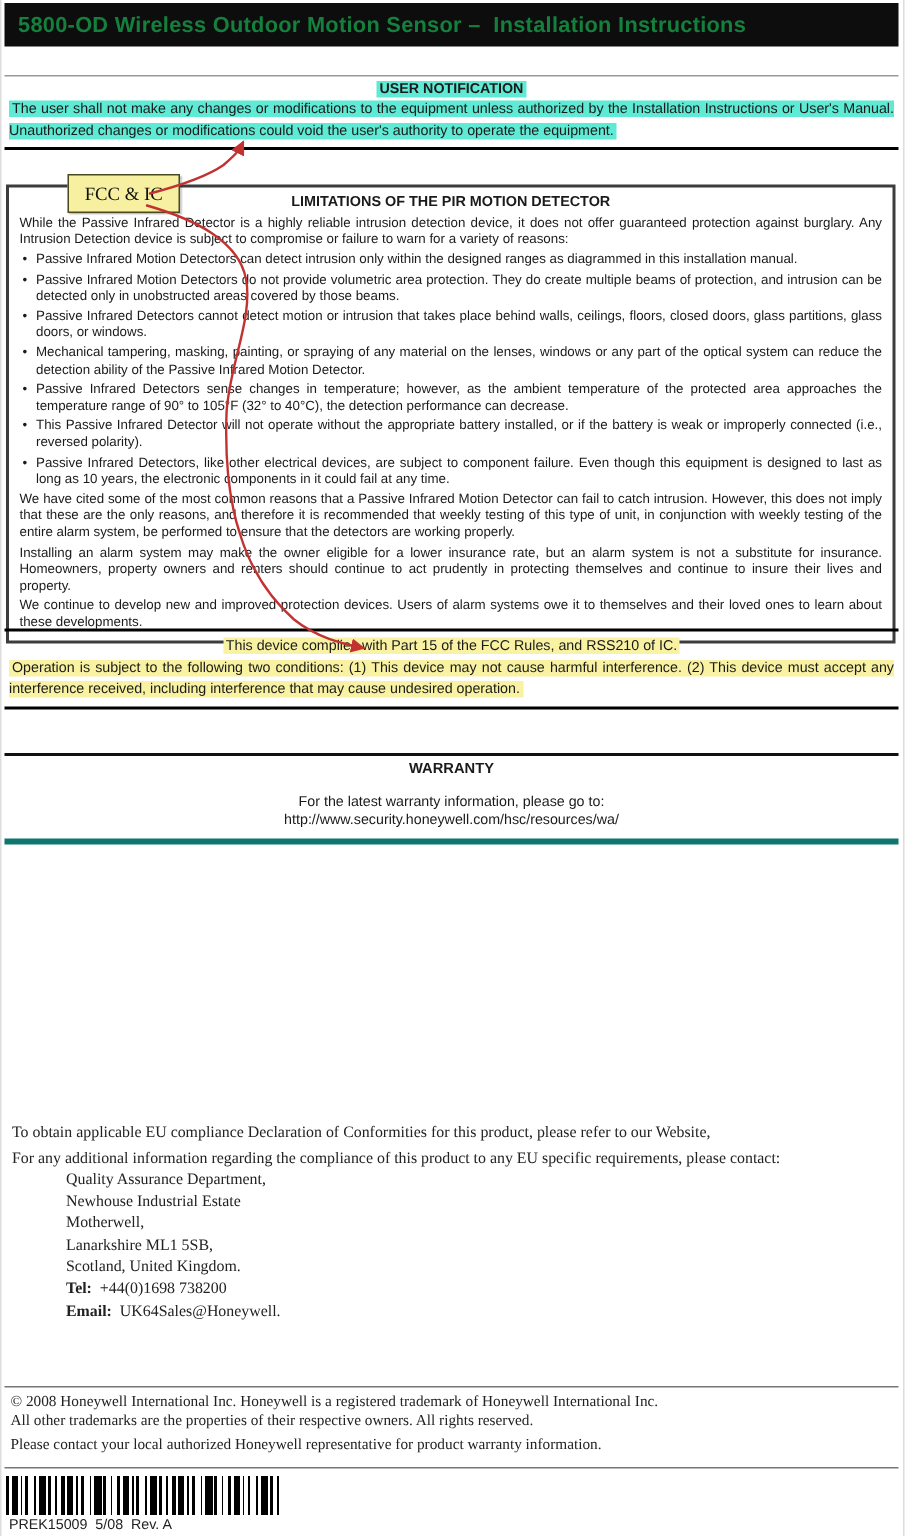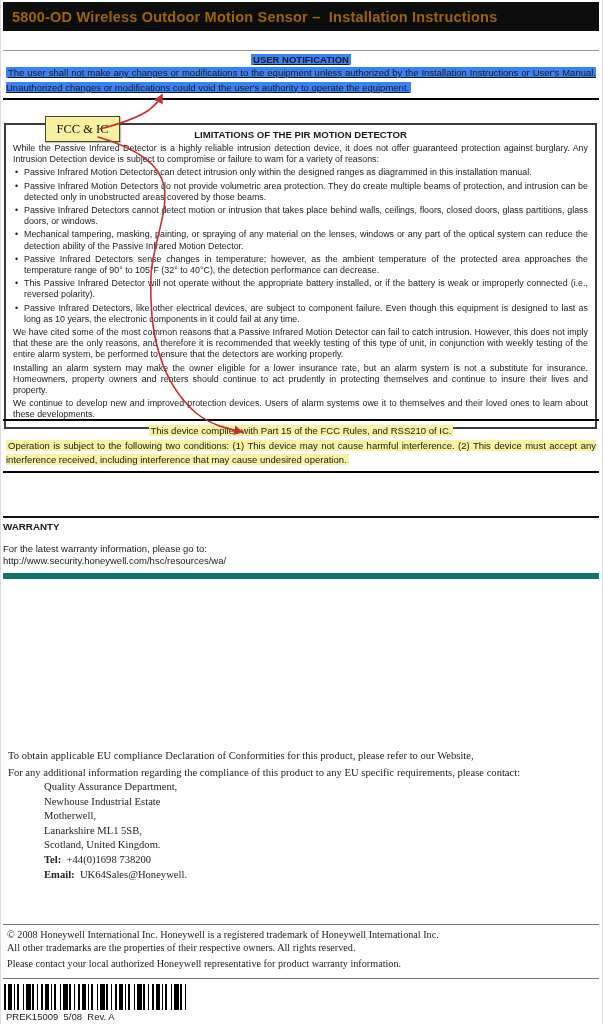--- a/index.html
+++ b/index.html
@@ -8,32 +8,32 @@
     position:relative; width:603px; height:1024px; margin:0 auto;
     background:#ffffff; overflow:hidden;
     font-family:"Liberation Sans", sans-serif; color:#1a1a1a;
     border-left:1px solid #ddd; border-right:1px solid #ddd;
   }
   .pre { white-space:pre-wrap; }
 
   
   .titlebar {
     position:absolute; top:2px; left:2px; right:3px; height:29px;
-    background:#0d0d0d; color:#a16207; display:flex; align-items:center;
+    background:#0d0d0d; color:#15803d; display:flex; align-items:center;
     padding-left:9px; font-size:14.5px; font-weight:bold; letter-spacing:.2px;
   }
 
   
   .user-note {
     position:absolute; top:50px; left:2px; right:3px;
     border-top:1px solid #999; border-bottom:2px solid #000;
     padding:2px 3px 3px 3px; font-size:9.5px; line-height:14.5px;
   }
   .user-note .sec-head { text-align:center; line-height:13px; }
-  .hl-cyan { background:#3b82f6; padding:0 2px;text-decoration:underline; }
+  .hl-cyan { background:#5eead4; padding:0 2px; }
   .user-note .head { font-weight:bold; font-size:9.5px; }
   .just { text-align:justify; }
 
   
   .limitations {
     position:absolute; top:123px; left:3px; right:5px;
     border:2px solid #3c3c3c; padding:3px 7px 4px 7px;
     font-size:8.9px; line-height:11.2px; text-align:justify;
   }
   .limitations .sec-head {
@@ -51,22 +51,22 @@
   }
   .fcc .sec-head { text-align:center; font-weight:bold; line-height:13.5px; }
   .fcc .center { text-align:center; }
   .hl-yellow { background:#f8f2a2; padding:0 2px; }
   .hl-yellow-dk { background:#efe373; padding:0 2px; }
   .fcc .body2 { text-align:justify; margin-top:1px; }
 
   
   .warranty {
     position:absolute; top:502px; left:2px; right:3px;
-    border-top:2px solid #111; border-bottom:6px solid #0f766e;
-    padding:3px 0 5px 0; font-size:9.5px; line-height:12.5px;margin-top:14px;
+    border-top:2px solid #111; border-bottom:4px solid #0f766e;
+    padding:3px 0 5px 0; text-align:center; font-size:9.5px; line-height:12.5px;
   }
   .warranty .sec-head { font-weight:bold; font-size:9.8px; margin-bottom:9px; }
 
   
   .eu {
     position:absolute; top:749px; left:7px; right:7px;
     font-family:"Liberation Serif", serif; font-size:10.6px; line-height:14px; color:#222;
   }
   .eu .gap { margin-top:3px; }
   .eu a { color:#3344bb; text-decoration:underline; }

